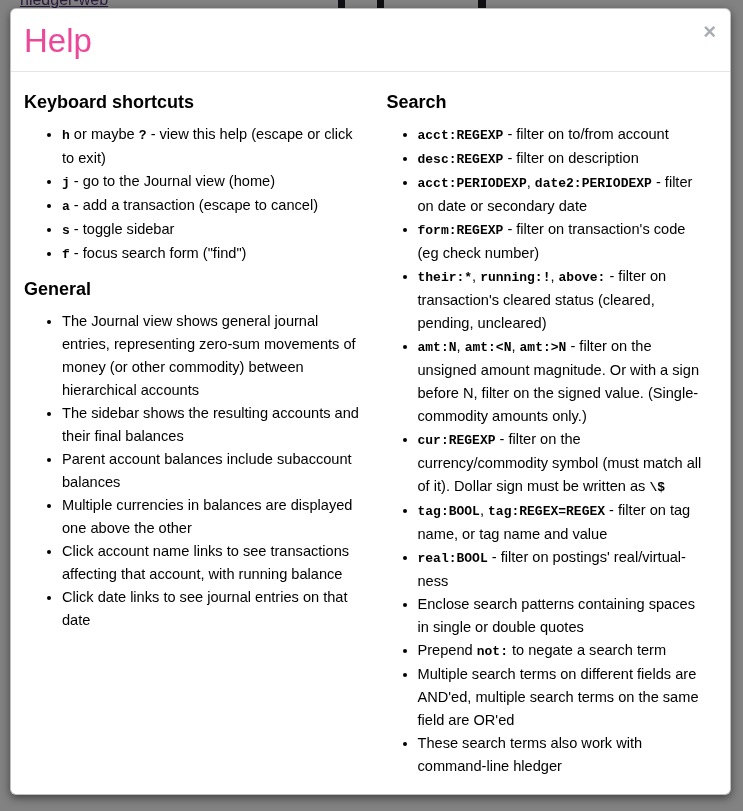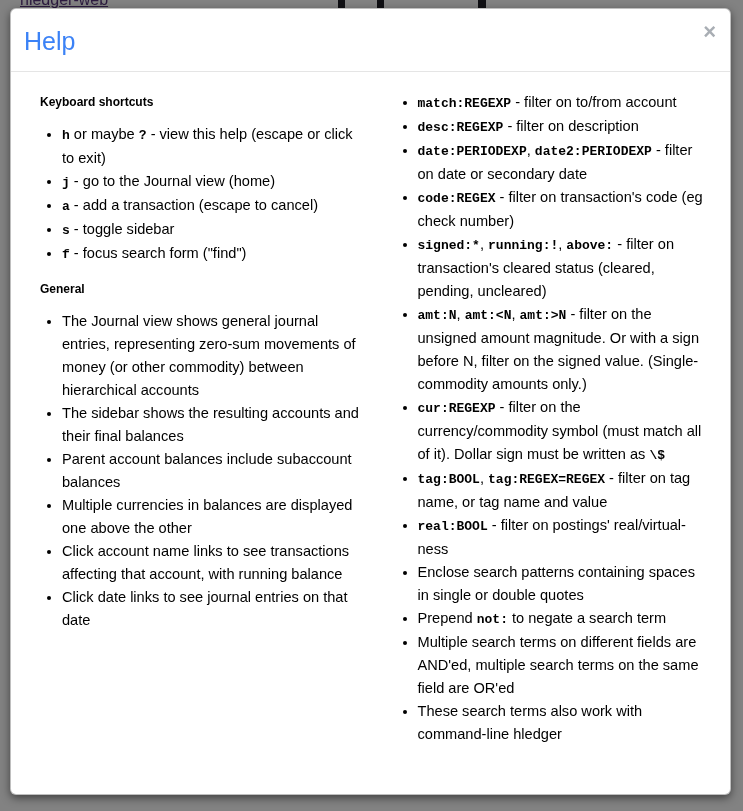--- a/index.html
+++ b/index.html
@@ -23,37 +23,37 @@
     background:#fff;border:1px solid rgba(0,0,0,.25);border-radius:6px;
     box-shadow:0 3px 9px rgba(0,0,0,.5);
     box-sizing:border-box;
   }
   .modal-header{
     position:relative;
     padding:17px 14px 15px 13px;
     border-bottom:1px solid #e5e5e5;
   }
   .modal-title{
-    margin:0;font-size:25px;font-weight:400;line-height:30px;color:#3b82f6;
+    margin:0;font-size:33px;font-weight:400;line-height:30px;color:#ec4899;
   }
   .close{
     position:absolute;right:14px;top:12px;
     background:none;border:0;padding:0;cursor:pointer;
     font-size:22px;font-weight:700;line-height:1;color:#a9aeb4;
     font-family:"Liberation Sans",sans-serif;
   }
   .modal-body{
     display:flex;align-items:flex-start;
     padding:7px 13px 0 13px;
     box-sizing:border-box;
   }
   .col{width:50%;box-sizing:border-box;padding-right:10px;}
   .col-right{padding-left:16px;padding-right:8px;}
   .col h4{
-    font-size:12px;font-weight:700;margin:14px 0 0 16px;line-height:18px;
+    font-size:18px;font-weight:700;margin:14px 0 0 0;line-height:18px;
   }
   .col ul{
     margin:12px 0 10px 0;padding-left:38px;list-style:disc;
   }
   .col-right ul{padding-left:31px;}
   .col li{
     font-size:14.6px;line-height:23px;margin:0;
   }
   .col code{
     font-family:"Liberation Mono","DejaVu Sans Mono",monospace;
@@ -89,26 +89,27 @@
           <ul>
             <li>The Journal view shows general journal entries, representing zero-sum movements of money (or other commodity) between hierarchical accounts</li>
             <li>The sidebar shows the resulting accounts and their final balances</li>
             <li>Parent account balances include subaccount balances</li>
             <li>Multiple currencies in balances are displayed one above the other</li>
             <li>Click account name links to see transactions affecting that account, with running balance</li>
             <li>Click date links to see journal entries on that date</li>
           </ul>
         </div>
       <div class="col col-right">
+          <h4>Search</h4>
           <ul>
-            <li><code>match:REGEXP</code> - filter on to/from account</li>
+            <li><code>acct:REGEXP</code> - filter on to/from account</li>
             <li><code>desc:REGEXP</code> - filter on description</li>
-            <li><code>date:PERIODEXP</code>, <code>date2:PERIODEXP</code> - filter on date or secondary date</li>
-            <li><code>code:REGEX</code> - filter on transaction's code (eg check number)</li>
-            <li><code>signed:*</code>, <code>running:!</code>, <code>above:</code> - filter on transaction's cleared status (cleared, pending, uncleared)</li>
+            <li><code>acct:PERIODEXP</code>, <code>date2:PERIODEXP</code> - filter on date or secondary date</li>
+            <li><code>form:REGEXP</code> - filter on transaction's code (eg check number)</li>
+            <li><code>their:*</code>, <code>running:!</code>, <code>above:</code> - filter on transaction's cleared status (cleared, pending, uncleared)</li>
             <li><code>amt:N</code>, <code>amt:&lt;N</code>, <code>amt:&gt;N</code> - filter on the unsigned amount magnitude. Or with a sign before N, filter on the signed value. (Single-commodity amounts only.)</li>
             <li><code>cur:REGEXP</code> - filter on the currency/commodity symbol (must match all of it). Dollar sign must be written as <code>\$</code></li>
             <li><code>tag:BOOL</code>, <code>tag:REGEX=REGEX</code> - filter on tag name, or tag name and value</li>
             <li><code>real:BOOL</code> - filter on postings' real/virtual-ness</li>
             <li>Enclose search patterns containing spaces in single or double quotes</li>
             <li>Prepend <code>not:</code> to negate a search term</li>
             <li>Multiple search terms on different fields are AND'ed, multiple search terms on the same field are OR'ed</li>
             <li>These search terms also work with command-line hledger</li>
           </ul>
         </div>

